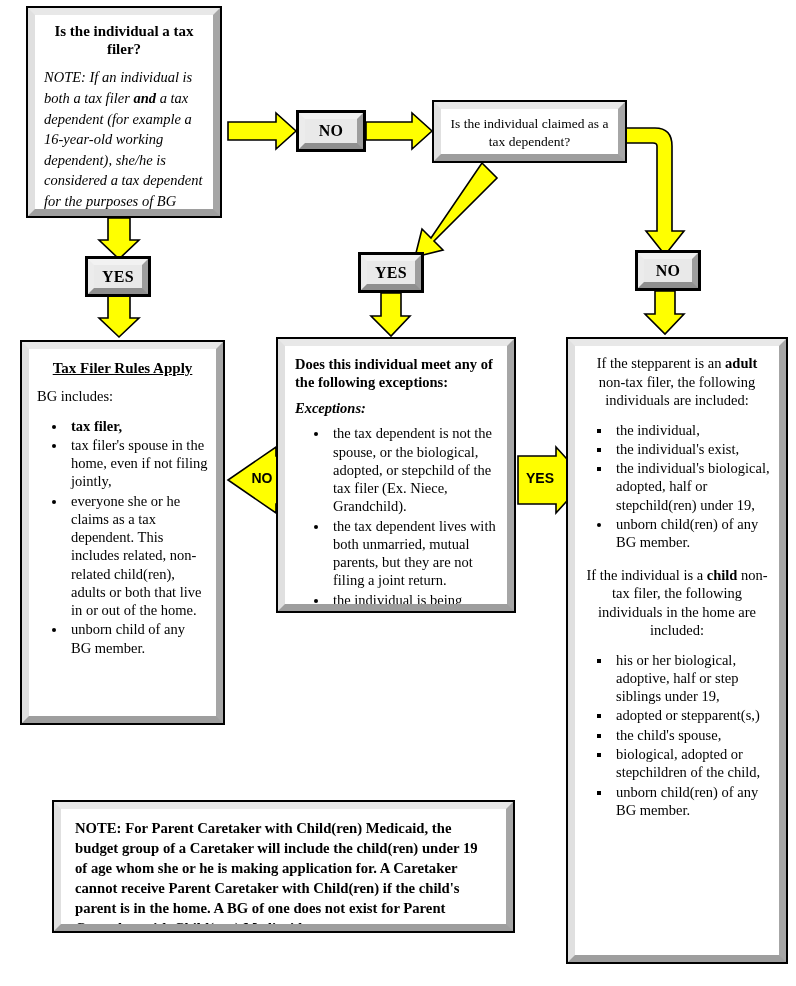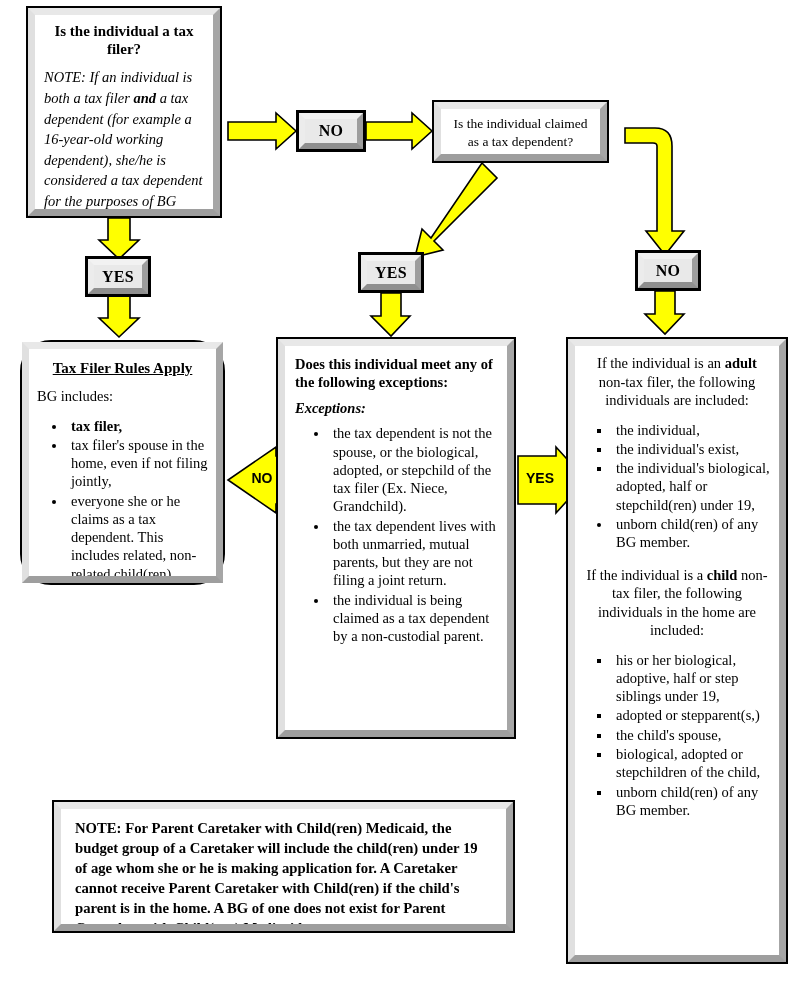--- a/index.html
+++ b/index.html
@@ -207,21 +207,21 @@
       </div>
     </div>
   </div>
 
   <div class="chip" style="left:296px; top:110px; width:70px; height:42px;">
     <div class="inner">
       <span class="lbl">NO</span>
     </div>
   </div>
 
-  <div class="box" style="left:432px; top:100px; width:177px; height:63px;">
+  <div class="box" style="left:432px; top:100px; width:195px; height:63px;">
     <div class="inner">
       <div class="content" style="padding:6px 7px;">
         <div class="plain ctr" style="font-size:13.5px; line-height:1.3;">Is the individual claimed as a tax dependent?</div>
       </div>
     </div>
   </div>
 
   <div class="chip" style="left:85px; top:256px; width:66px; height:41px;">
     <div class="inner">
       <span class="lbl">YES</span>
@@ -233,54 +233,54 @@
       <span class="lbl">YES</span>
     </div>
   </div>
 
   <div class="chip" style="left:635px; top:250px; width:66px; height:41px;">
     <div class="inner">
       <span class="lbl">NO</span>
     </div>
   </div>
 
-  <div class="box" style="left:20px; top:340px; width:205px; height:245px;border-radius:31px;">
+  <div class="box" style="left:20px; top:340px; width:205px; height:385px;">
     <div class="inner">
       <div class="content" style="padding:8px 8px;">
         <div class="title-u">Tax Filer Rules Apply</div>
         <div class="plain lft" style="margin-bottom:11px;">BG includes:</div>
         <ul class="bul">
           <li><span class="b">tax filer,</span></li>
           <li>tax filer's spouse in the home, even if not filing jointly,</li>
           <li>everyone she or he claims as a tax dependent. This includes related, non-related child(ren), adults or both that live in or out of the home.</li>
           <li>unborn child of any BG member.</li>
         </ul>
       </div>
     </div>
   </div>
 
-  <div class="box" style="left:276px; top:337px; width:240px; height:402px;">
+  <div class="box" style="left:276px; top:337px; width:240px; height:276px;">
     <div class="inner">
       <div class="content" style="padding:9px 10px;">
         <div class="hdr-left">Does this individual meet any of the following exceptions:</div>
         <div class="ital-head">Exceptions:</div>
         <ul class="bul" style="padding-left:34px;">
           <li>the tax dependent is not the spouse, or the biological, adopted, or stepchild of the tax filer (Ex. Niece, Grandchild).</li>
           <li>the tax dependent lives with both unmarried, mutual parents, but they are not filing a joint return.</li>
           <li>the individual is being claimed as a tax dependent by a non-custodial parent.</li>
         </ul>
       </div>
     </div>
   </div>
 
   <div class="box" style="left:566px; top:337px; width:222px; height:627px;">
     <div class="inner">
       <div class="content" style="padding:8px 9px;">
 
-        <div class="plain ctr" style="margin-bottom:11px;"><span>If the individual is an </span><span class="b">adult</span><span> non-tax filer, the following individuals are included:</span></div>
+        <div class="plain ctr" style="margin-bottom:11px;"><span>If the stepparent is an </span><span class="b">adult</span><span> non-tax filer, the following individuals are included:</span></div>
 
         <ul class="sq" style="padding-left:28px;">
           <li>the individual,</li>
           <li>the individual's exist,</li>
           <li>the individual's biological, adopted, half or stepchild(ren) under 19,</li>
         </ul>
         <ul class="bul" style="padding-left:28px;">
           <li>unborn child(ren) of any BG member.</li>
         </ul>
 

